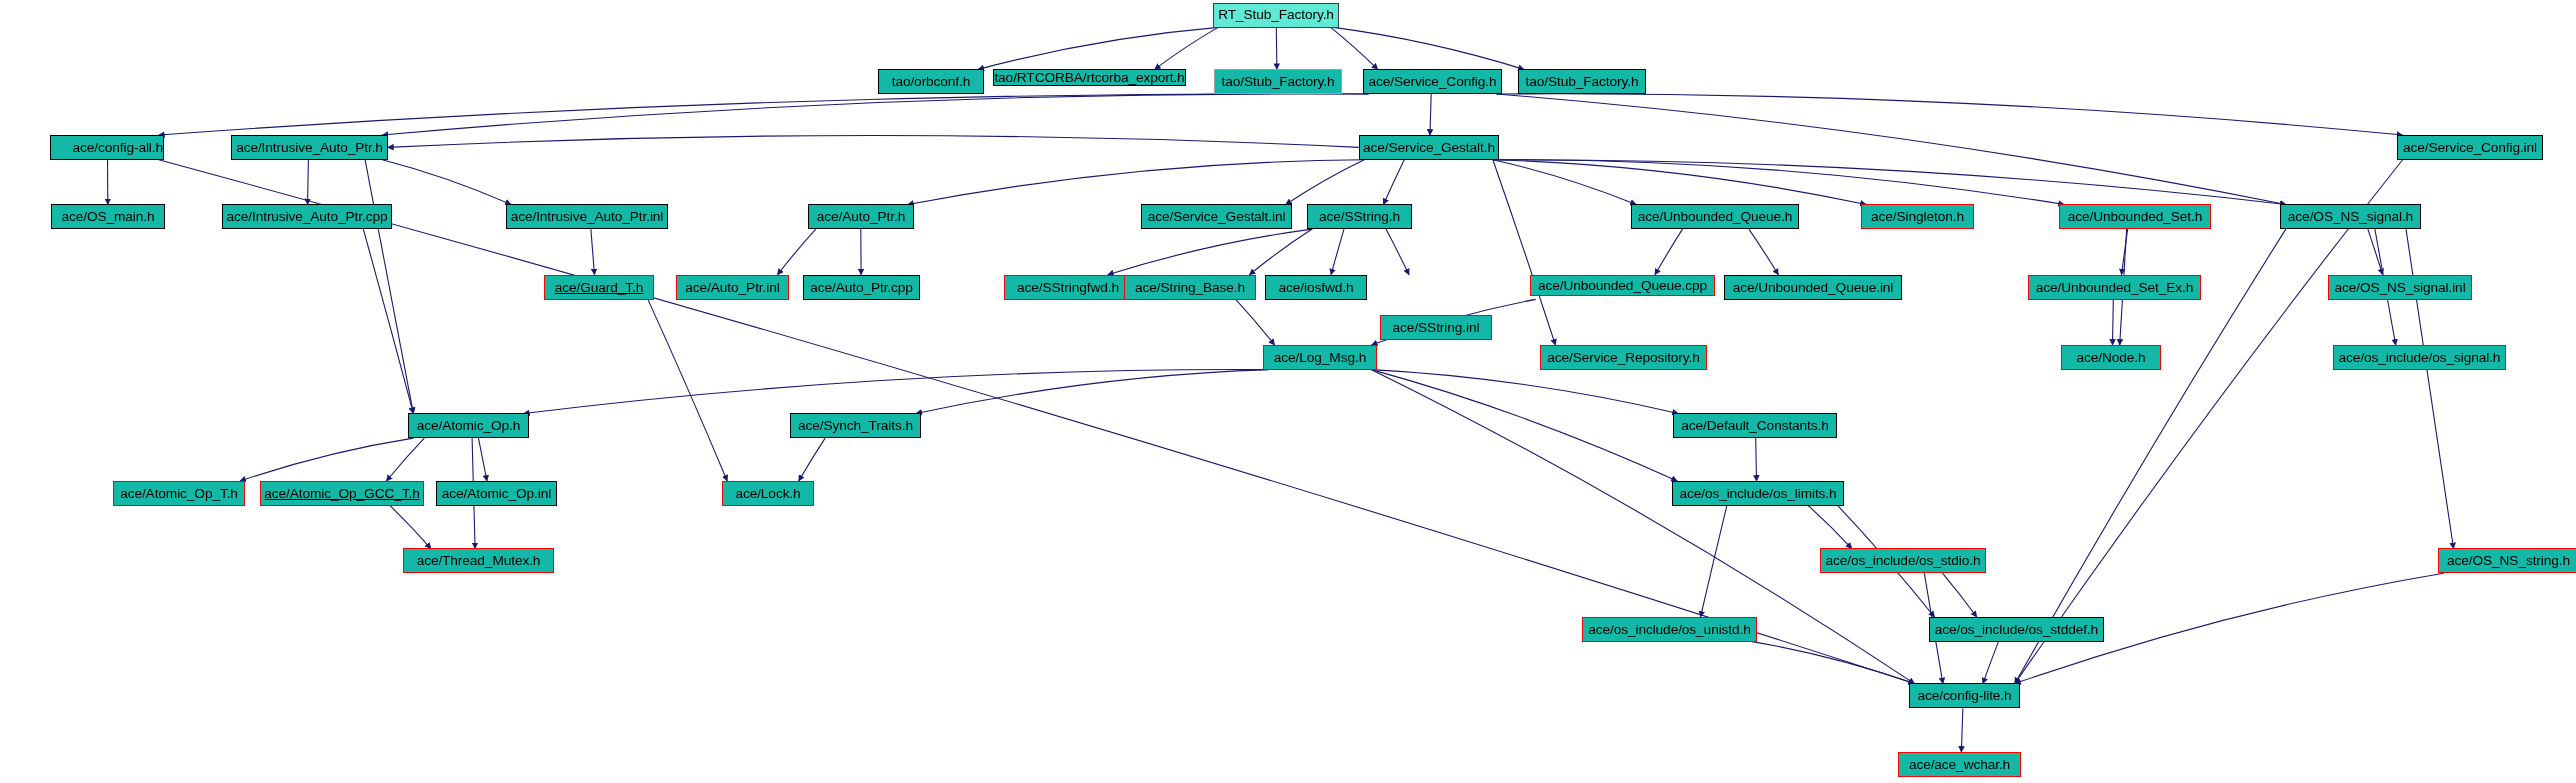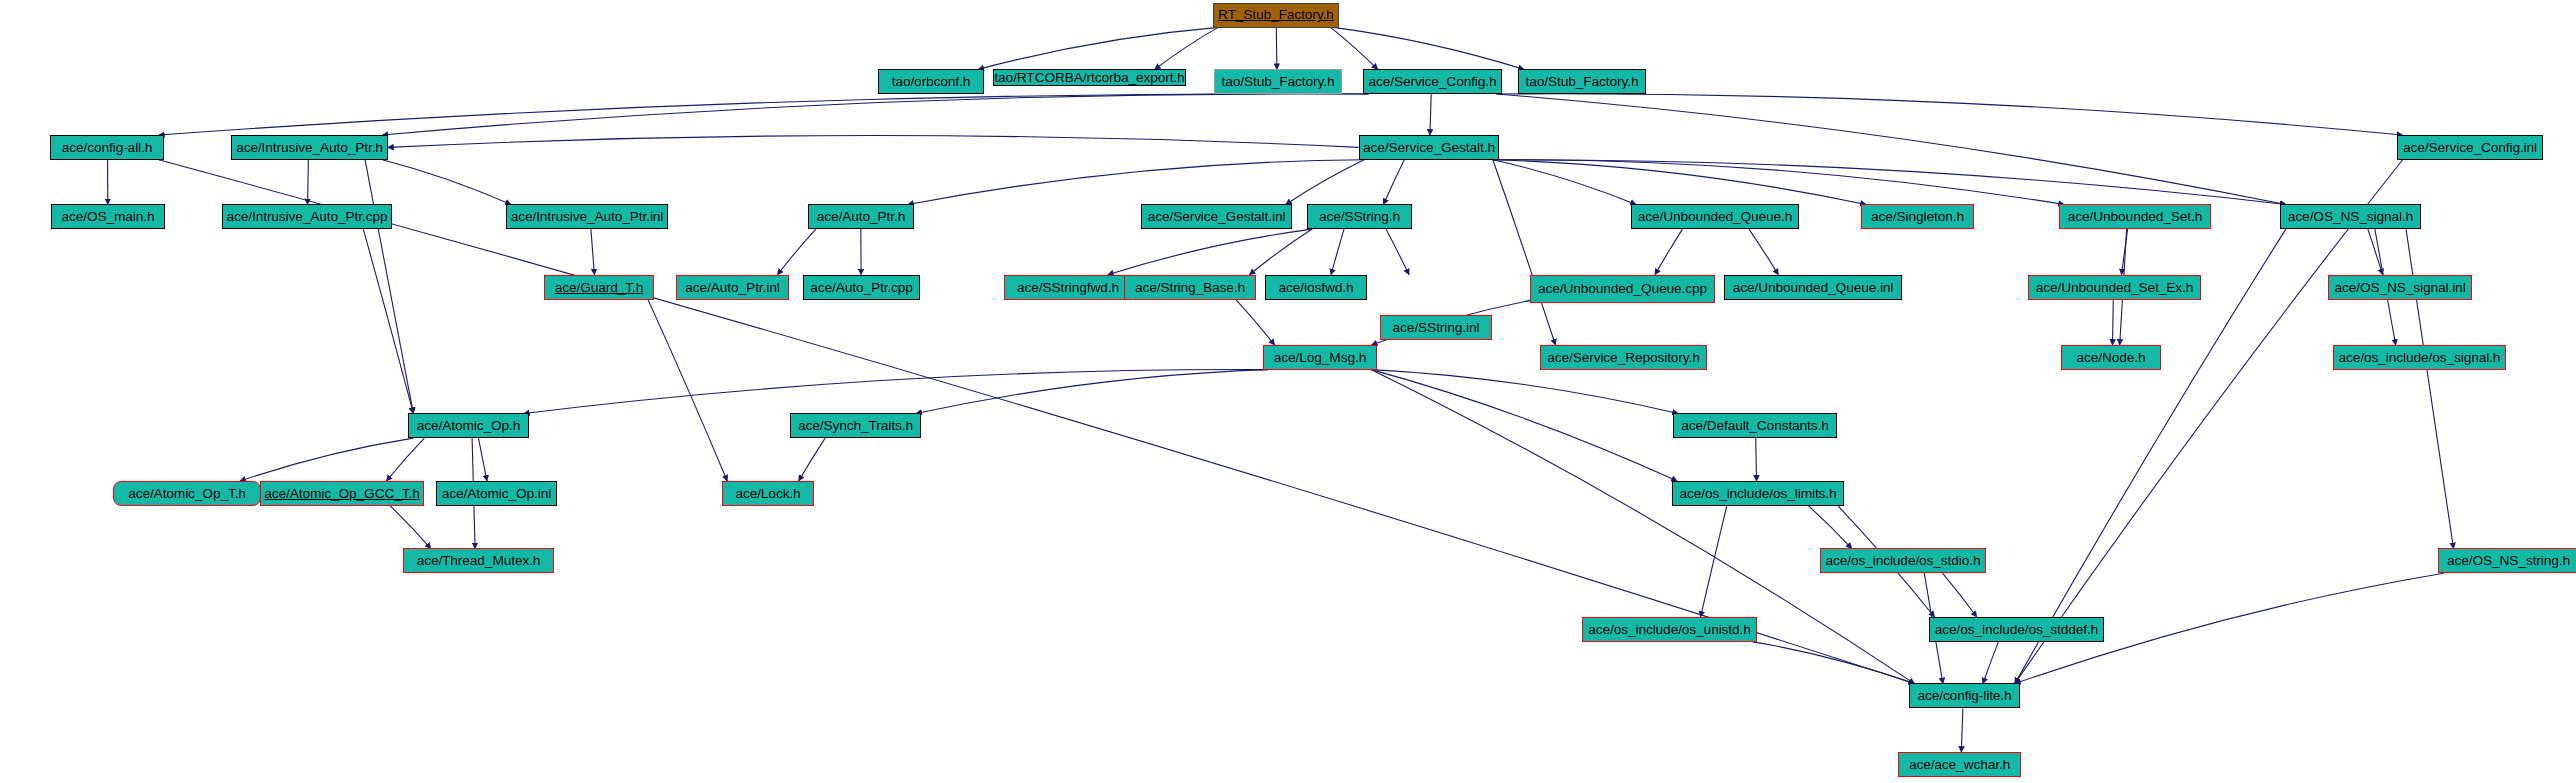--- a/index.html
+++ b/index.html
@@ -39,23 +39,22 @@
     letter-spacing: -0.1px;
     cursor: pointer;
   }
   .node.red {
     border-color: #ff0000;
   }
   .node.gray {
     border-color: #a0a0a0;
   }
   .node.root {
-    background: #a16207;
+    background: #5eead4;
     border-color: #404040;
-    text-decoration: underline;
   }
   .node .lbl {
     pointer-events: none;
   }
 </style>
 </head>
 <body>
 
 <div id="graph">
   <svg id="edges" viewBox="0 0 2823 859" preserveAspectRatio="none">
@@ -145,21 +144,21 @@
       </div>
       <div class="node gray" style="left: 1214px; top: 69px; width: 128px; height: 25px;">
         <span class="lbl">tao/Stub_Factory.h</span>
       </div>
       <div class="node" style="left: 1363px; top: 69px; width: 139px; height: 25px;">
         <span class="lbl">ace/Service_Config.h</span>
       </div>
       <div class="node" style="left: 1518px; top: 69px; width: 128px; height: 25px;">
         <span class="lbl">tao/Stub_Factory.h</span>
       </div>
-      <div class="node" style="left: 50px; top: 135px; width: 114px; height: 25px;">
+      <div class="node" style="left: 50px; top: 135px; width: 114px; height: 25px; justify-content: flex-end;">
         <span class="lbl">ace/config-all.h</span>
       </div>
       <div class="node" style="left: 231px; top: 135px; width: 157px; height: 25px;">
         <span class="lbl">ace/Intrusive_Auto_Ptr.h</span>
       </div>
       <div class="node" style="left: 1359px; top: 135px; width: 140px; height: 25px;">
         <span class="lbl">ace/Service_Gestalt.h</span>
       </div>
       <div class="node" style="left: 2397px; top: 135px; width: 146px; height: 25px;">
         <span class="lbl">ace/Service_Config.inl</span>
@@ -208,21 +207,21 @@
       </div>
       <div class="node red" style="left: 1124px; top: 275px; width: 132px; height: 25px;">
         <span class="lbl">ace/String_Base.h</span>
       </div>
       <div class="node" style="left: 1265px; top: 275px; width: 102px; height: 25px;">
         <span class="lbl">ace/iosfwd.h</span>
       </div>
       <div class="node red" style="left: 1380px; top: 275px; width: 112px; height: 25px; margin-top: 40px;">
         <span class="lbl">ace/SString.inl</span>
       </div>
-      <div class="node red" style="left: 1530px; top: 275px; width: 185px; height: 28px; justify-content: center;">
+      <div class="node red" style="left: 1530px; top: 275px; width: 185px; height: 21px; justify-content: center;">
         <span class="lbl">ace/Unbounded_Queue.cpp</span>
       </div>
       <div class="node" style="left: 1724px; top: 275px; width: 178px; height: 25px;">
         <span class="lbl">ace/Unbounded_Queue.inl</span>
       </div>
       <div class="node red" style="left: 2028px; top: 275px; width: 173px; height: 25px;">
         <span class="lbl">ace/Unbounded_Set_Ex.h</span>
       </div>
       <div class="node red" style="left: 2328px; top: 275px; width: 144px; height: 25px;">
         <span class="lbl">ace/OS_NS_signal.inl</span>
@@ -241,21 +240,21 @@
       </div>
       <div class="node" style="left: 408px; top: 413px; width: 121px; height: 25px;">
         <span class="lbl">ace/Atomic_Op.h</span>
       </div>
       <div class="node" style="left: 790px; top: 413px; width: 131px; height: 25px;">
         <span class="lbl">ace/Synch_Traits.h</span>
       </div>
       <div class="node" style="left: 1673px; top: 413px; width: 164px; height: 25px;">
         <span class="lbl">ace/Default_Constants.h</span>
       </div>
-      <div class="node red" style="left: 113px; top: 481px; width: 148px; height: 25px; border-radius: 8px;">
+      <div class="node red" style="left: 113px; top: 481px; width: 132px; height: 25px;">
         <span class="lbl">ace/Atomic_Op_T.h</span>
       </div>
       <div class="node red" style="left: 260px; top: 481px; width: 164px; height: 25px; text-decoration: underline;">
         <span class="lbl">ace/Atomic_Op_GCC_T.h</span>
       </div>
       <div class="node" style="left: 436px; top: 481px; width: 121px; height: 25px;">
         <span class="lbl">ace/Atomic_Op.inl</span>
       </div>
       <div class="node red" style="left: 722px; top: 481px; width: 92px; height: 25px;">
         <span class="lbl">ace/Lock.h</span>

